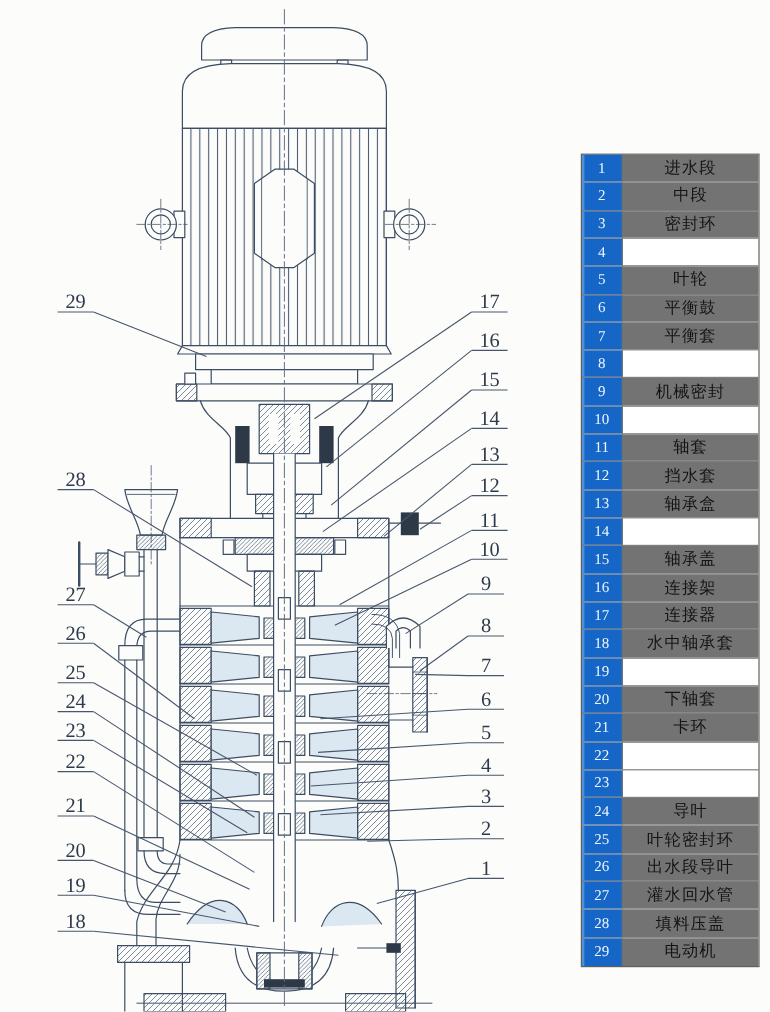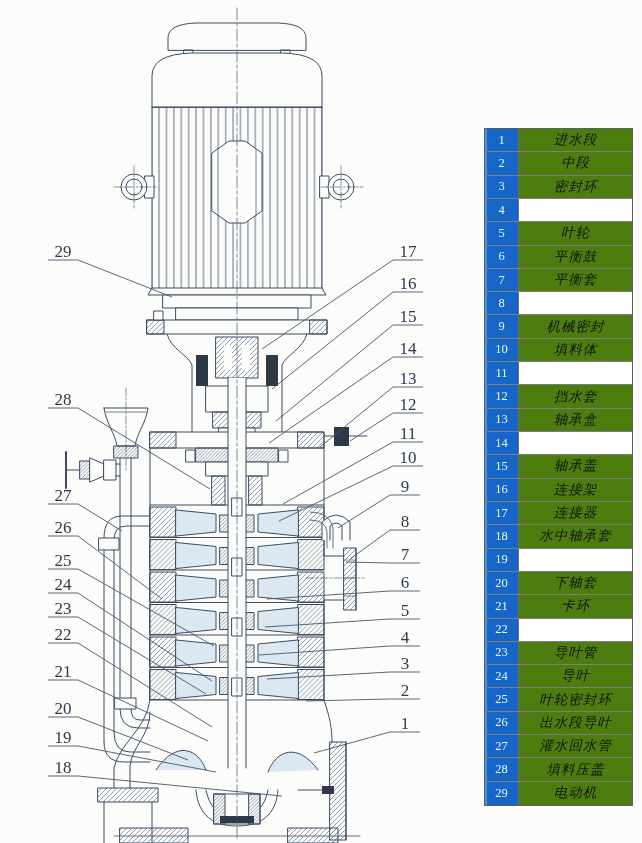--- a/index.html
+++ b/index.html
@@ -26,22 +26,22 @@
     width:33px;flex:0 0 33px;
     background:#1566c6;
     color:#eef6ff;
     display:flex;align-items:center;justify-content:center;
     font-size:12.5px;
     border-right:1px solid #6e6e6e;
     box-shadow:inset 2px 0 0 #4e90d9;
   }
   .plabel{
     flex:1;display:flex;align-items:center;justify-content:center;
-    font-size:13.5px;color:#141414;background:#4d7c0f;
-    letter-spacing:1px;white-space:nowrap;font-style:italic;
+    font-size:13.5px;color:#141414;background:#737373;
+    letter-spacing:1px;white-space:nowrap;
   }
   .co-text{font-size:17px;fill:#2e3a4c;}
 </style>
 </head>
 <body>
 
 <div class="stage">
 
   <svg id="drawing" width="642" height="843" viewBox="0 0 642 843">
     <defs>
@@ -334,24 +334,24 @@
       </div>
       <div class="prow">
         <div class="pnum">8</div>
       </div>
       <div class="prow">
         <div class="pnum">9</div>
         <div class="plabel">机械密封</div>
       </div>
       <div class="prow">
         <div class="pnum">10</div>
-        <div class="plabel">填料体</div>
       </div>
       <div class="prow">
         <div class="pnum">11</div>
+        <div class="plabel">轴套</div>
       </div>
       <div class="prow">
         <div class="pnum">12</div>
         <div class="plabel">挡水套</div>
       </div>
       <div class="prow">
         <div class="pnum">13</div>
         <div class="plabel">轴承盒</div>
       </div>
       <div class="prow">
@@ -382,21 +382,20 @@
       </div>
       <div class="prow">
         <div class="pnum">21</div>
         <div class="plabel">卡环</div>
       </div>
       <div class="prow">
         <div class="pnum">22</div>
       </div>
       <div class="prow">
         <div class="pnum">23</div>
-        <div class="plabel">导叶管</div>
       </div>
       <div class="prow">
         <div class="pnum">24</div>
         <div class="plabel">导叶</div>
       </div>
       <div class="prow">
         <div class="pnum">25</div>
         <div class="plabel">叶轮密封环</div>
       </div>
       <div class="prow">

